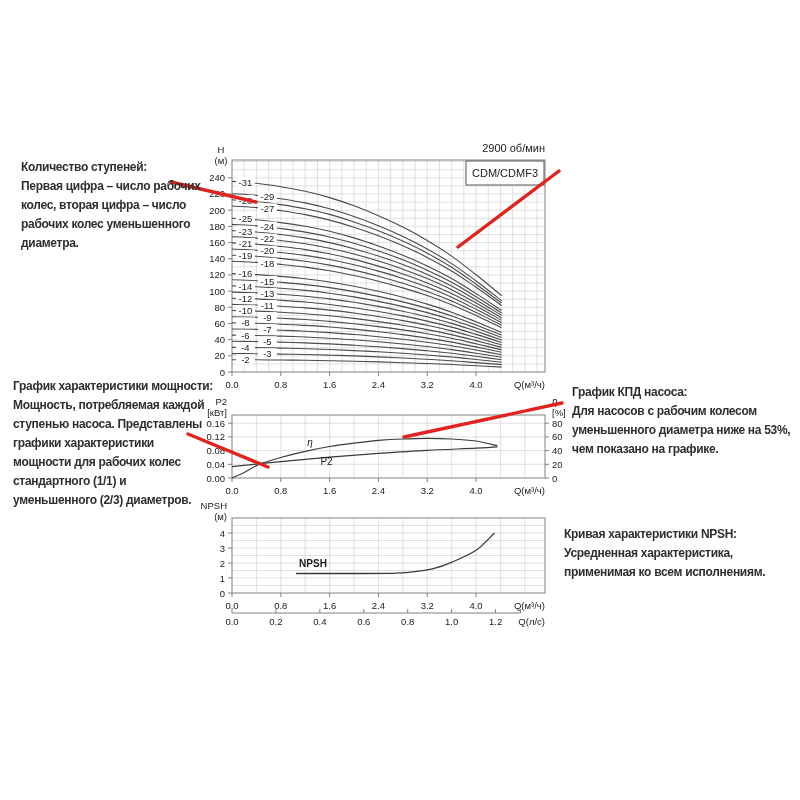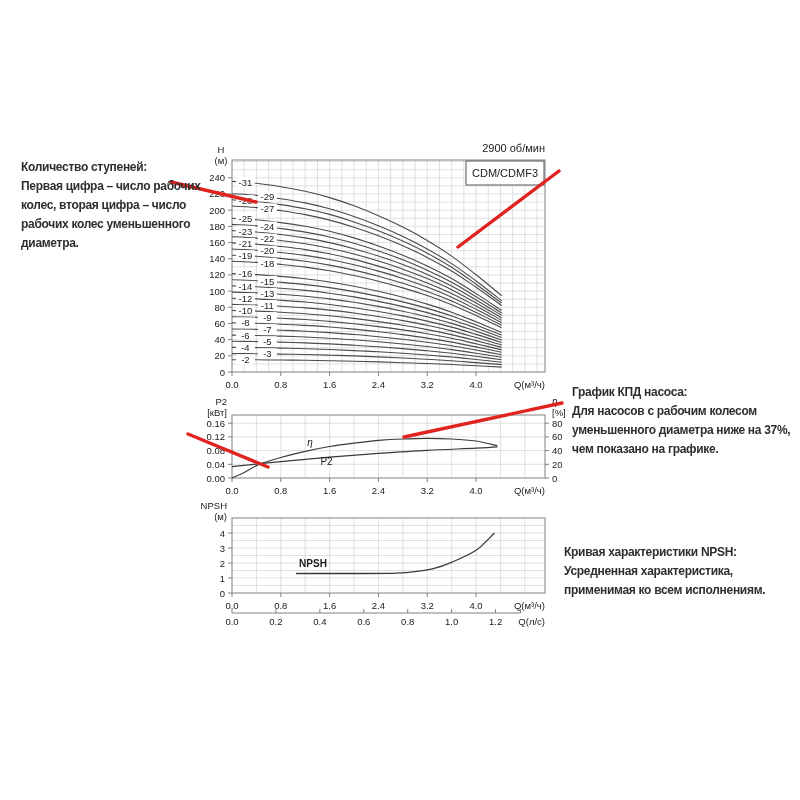--- a/index.html
+++ b/index.html
@@ -331,22 +331,29 @@
       </g>
     </svg>
 
   <div class="ann" style="left:21px;top:158px;">Количество ступеней:
 Первая цифра – число рабочих
 колес, вторая цифра – число
 рабочих колес уменьшенного
 диаметра.</div>
 
 
+  <div class="ann" style="left:13px;top:377px;">График характеристики мощности:
+Мощность, потребляемая каждой
+ступенью насоса. Представлены
+графики характеристики
+мощности для рабочих колес
+стандартного (1/1) и
+уменьшенного (2/3) диаметров.</div>
 
   <div class="ann" style="left:572px;top:383px;">График КПД насоса:
 Для насосов с рабочим колесом
-уменьшенного диаметра ниже на 37%,
+уменьшенного диаметра ниже на 53%,
 чем показано на графике.</div>
 
-  <div class="ann" style="left:564px;top:543px;">Кривая характеристики NPSH:
+  <div class="ann" style="left:564px;top:525px;">Кривая характеристики NPSH:
 Усредненная характеристика,
 применимая ко всем исполнениям.</div>
 </div>
 
 </body></html>

